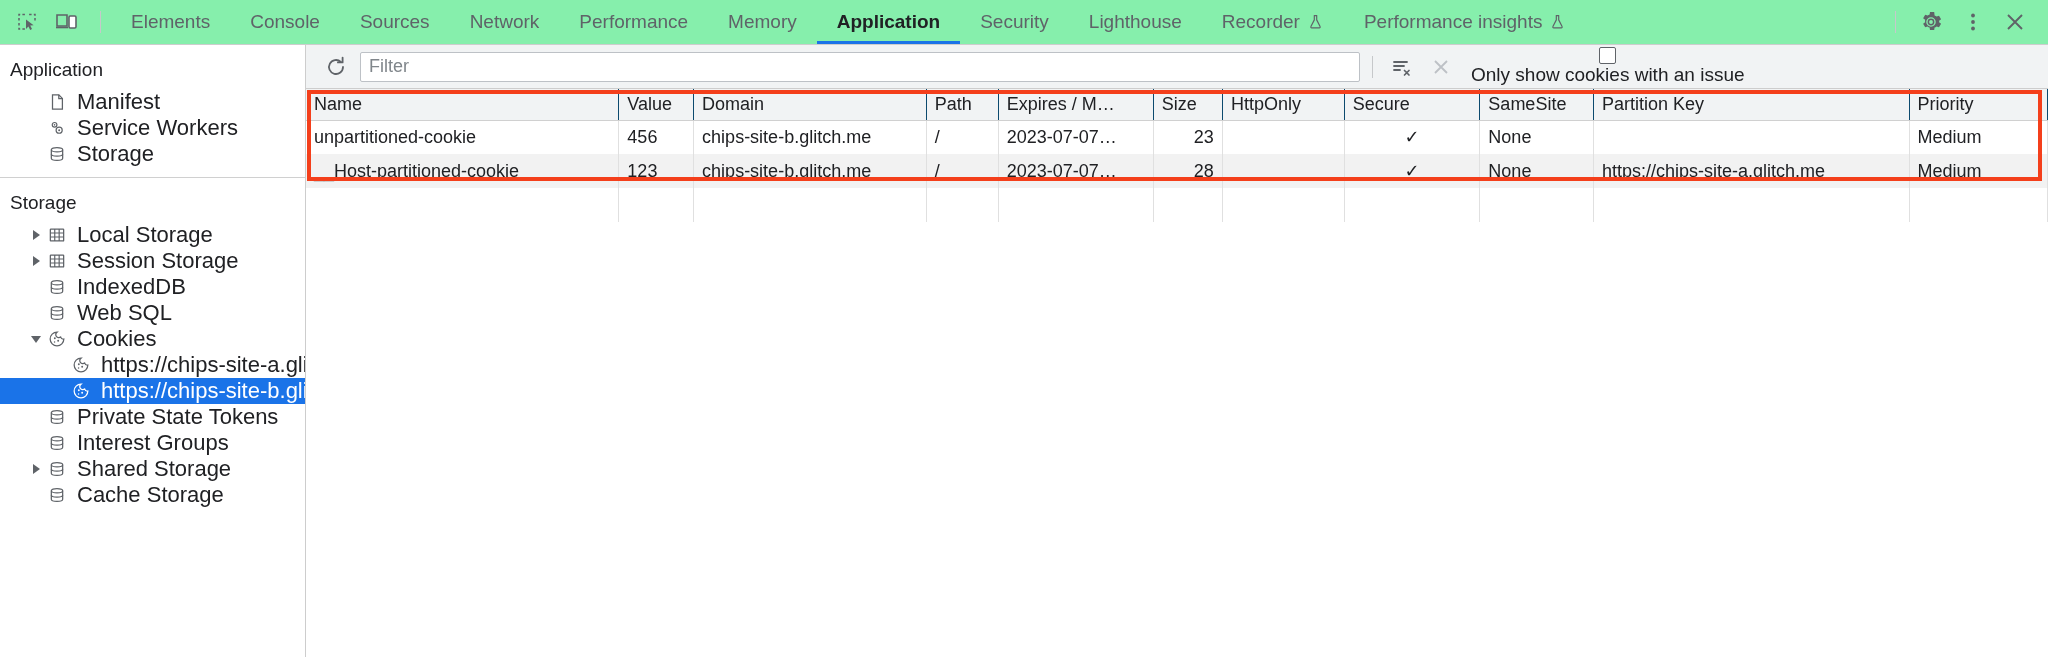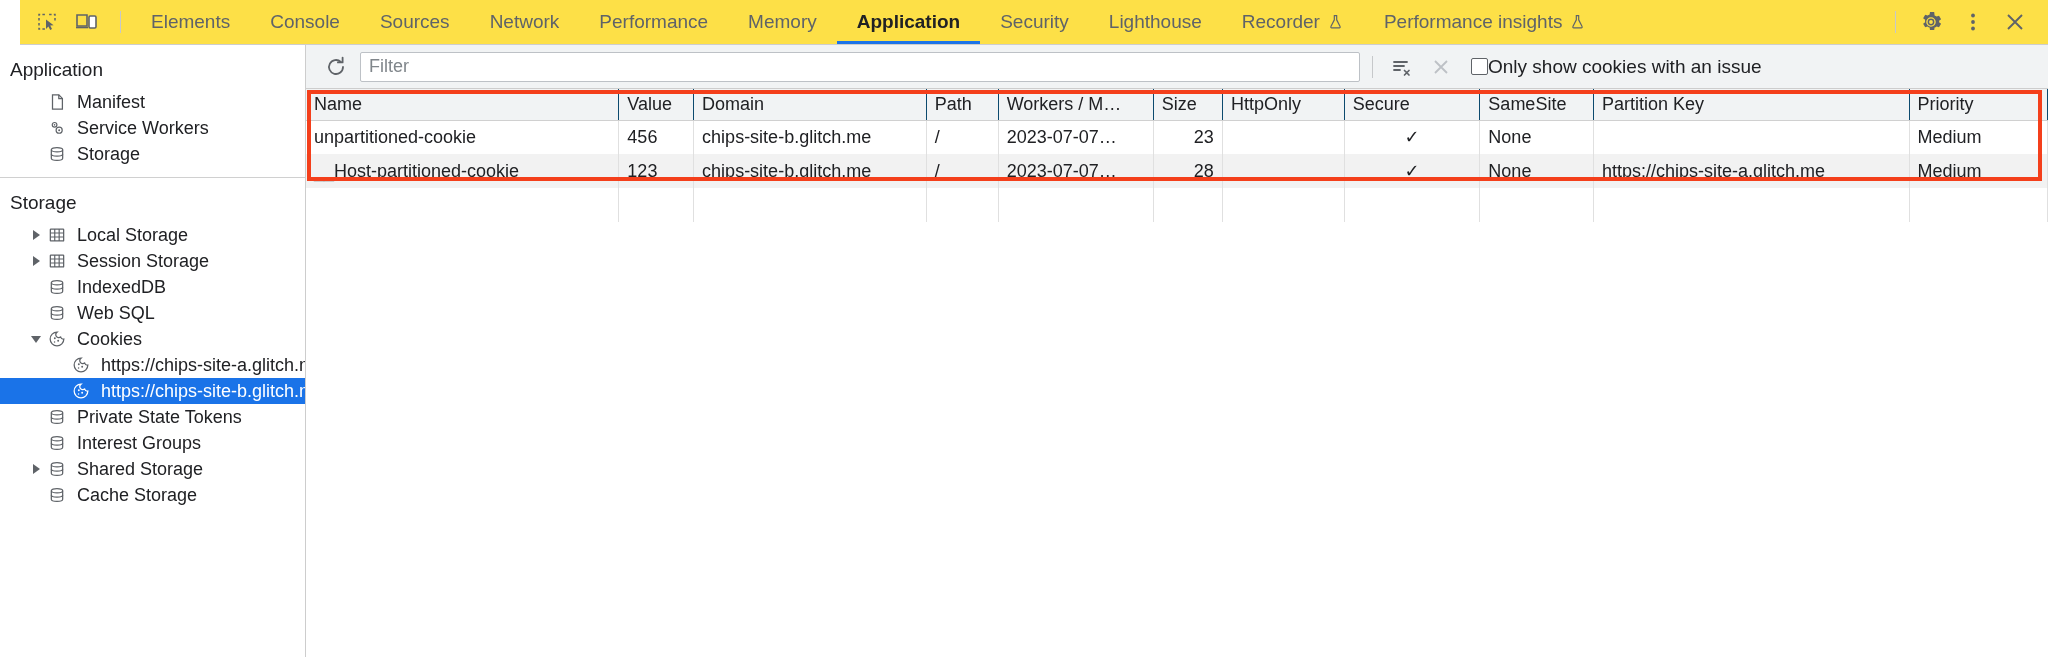--- a/index.html
+++ b/index.html
@@ -8,25 +8,24 @@
     font-family: "Liberation Sans", sans-serif;
     background: #ffffff;
     overflow: hidden;
     -webkit-font-smoothing: antialiased;
   }
   body { display: flex; flex-direction: column; }
 
   
   .tabbar {
     height: 45px; min-height: 45px;
-    background: #fde047;
+    background: #86efac;
     border-bottom: 1px solid #cdcdcd;
     display: flex; align-items: center;
     position: relative;
-    margin-left: 20px;
   }
   .tb-icons { display: flex; align-items: center; padding-left: 10px; gap: 6px; }
   .tb-iconbtn {
     width: 34px; height: 32px;
     display: flex; align-items: center; justify-content: center;
     border-radius: 3px;
   }
   .tb-sep { width: 1px; height: 22px; background: #c6c8ca; margin: 0 10px; }
   .tabs { display: flex; align-items: stretch; height: 100%; }
   .tab {
@@ -63,21 +62,21 @@
   }
   .side-section { padding: 8px 0 10px 0; }
   .side-section + .side-section { border-top: 1px solid #d0d0d0; }
   .side-title {
     font-size: 19px; color: #202124;
     padding: 6px 0 8px 10px;
   }
   .side-item {
     display: flex; align-items: center;
     height: 26px;
-    font-size: 18px; color: #202124;
+    font-size: 22px; color: #202124;
     padding-left: 18px;
     white-space: nowrap;
   }
   .side-item.lvl2 { padding-left: 28px; }
   .side-item.lvl3 { padding-left: 52px; }
   .side-item.selected { background: #1a73e8; color: #ffffff; }
   .twisty {
     width: 16px; min-width: 16px; height: 16px;
     display: inline-flex; align-items: center; justify-content: center;
     margin-right: 2px;
@@ -131,20 +130,21 @@
     min-width: 0;
     max-width: 1000px;
   }
   .filter-input::placeholder { color: #80868b; }
   .fb-sep { width: 1px; height: 22px; background: #c6c8ca; margin: 0 4px; }
   .fb-check {
     display: flex; align-items: center; 
     font-size: 19px; color: #202124;
     margin-left: 6px;
     white-space: nowrap;
+    flex-direction: column;
   }
   .cb-box {
     width: 17px; height: 17px;
     border: 1.5px solid #5f6368;
     border-radius: 2px;
     background: #fff;
   }
 
   
   .table-wrap { flex: 1; position: relative; overflow: hidden; }
@@ -504,21 +504,21 @@
             <col style="width:82px">
           <col style="width:228px">
             <col style="width:100px">
         </colgroup>
         <thead>
             <tr>
               <th>Name</th>
               <th>Value</th>
               <th>Domain</th>
               <th>Path</th>
-              <th>Workers / M…</th>
+              <th>Expires / M…</th>
               <th>Size</th>
               <th>HttpOnly</th>
               <th>Secure</th>
               <th>SameSite</th>
               <th>Partition Key</th>
               <th>Priority</th>
             </tr>
           </thead>
         <tbody>
             <tr class="row-odd">

